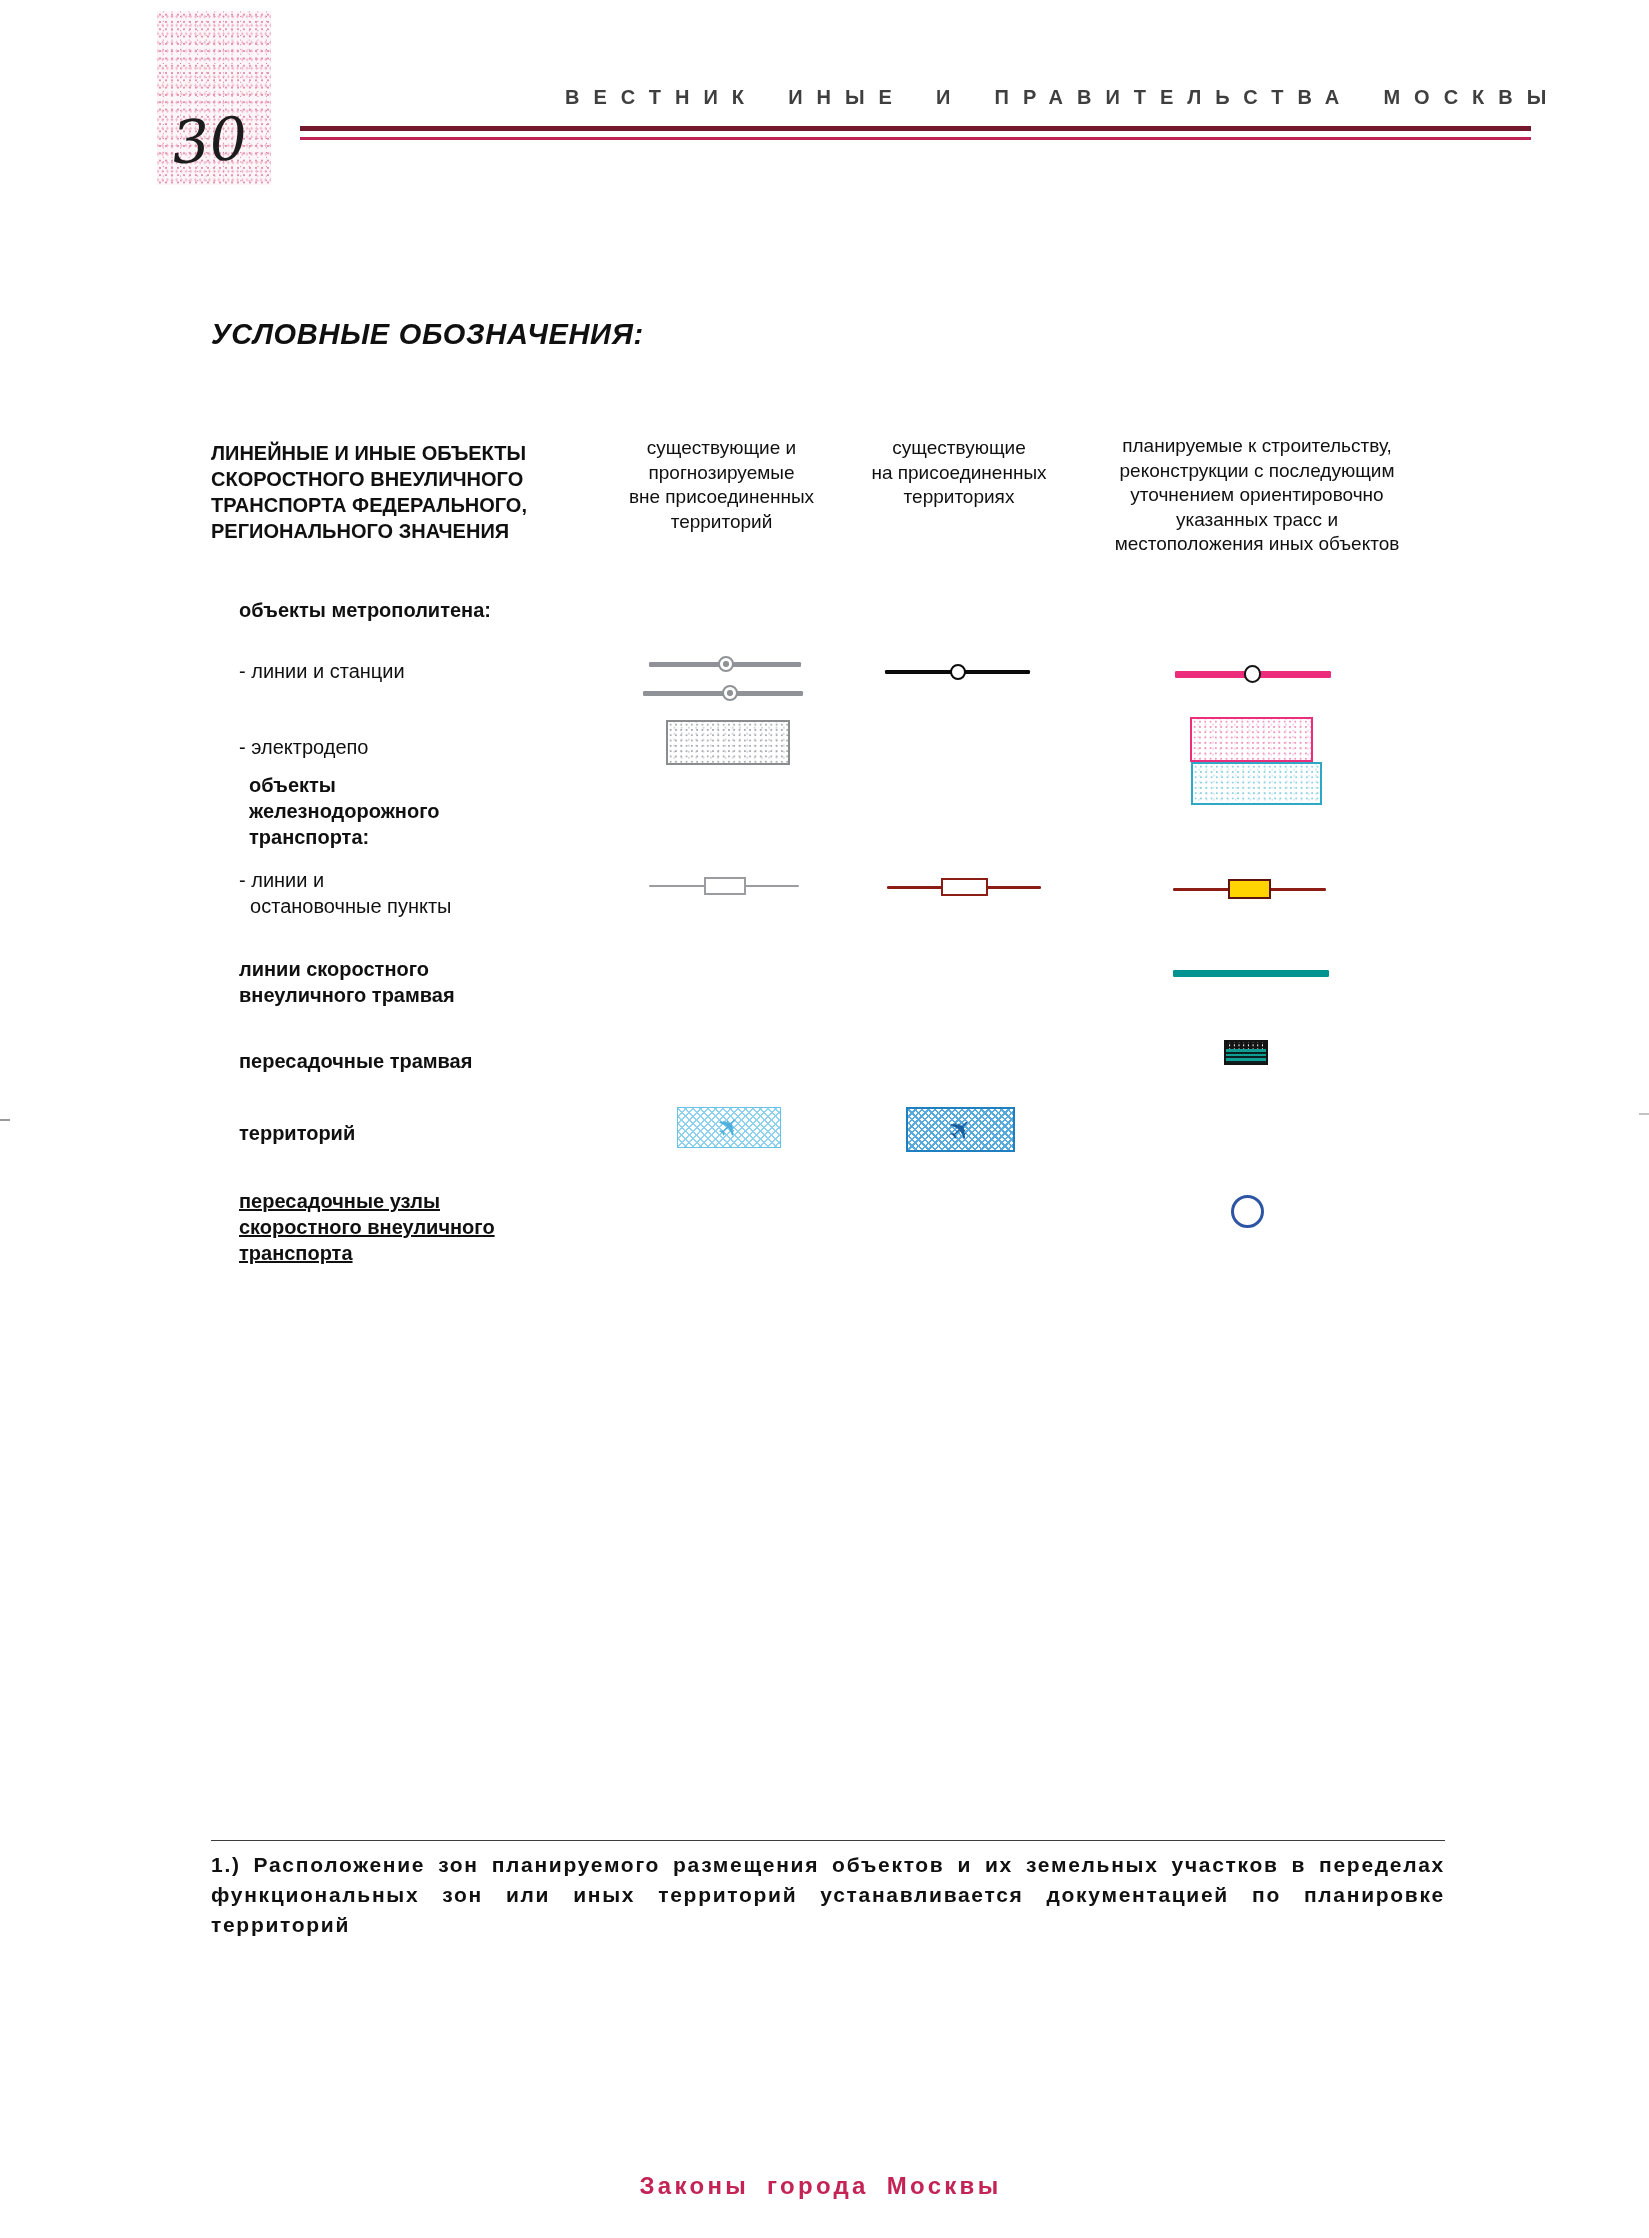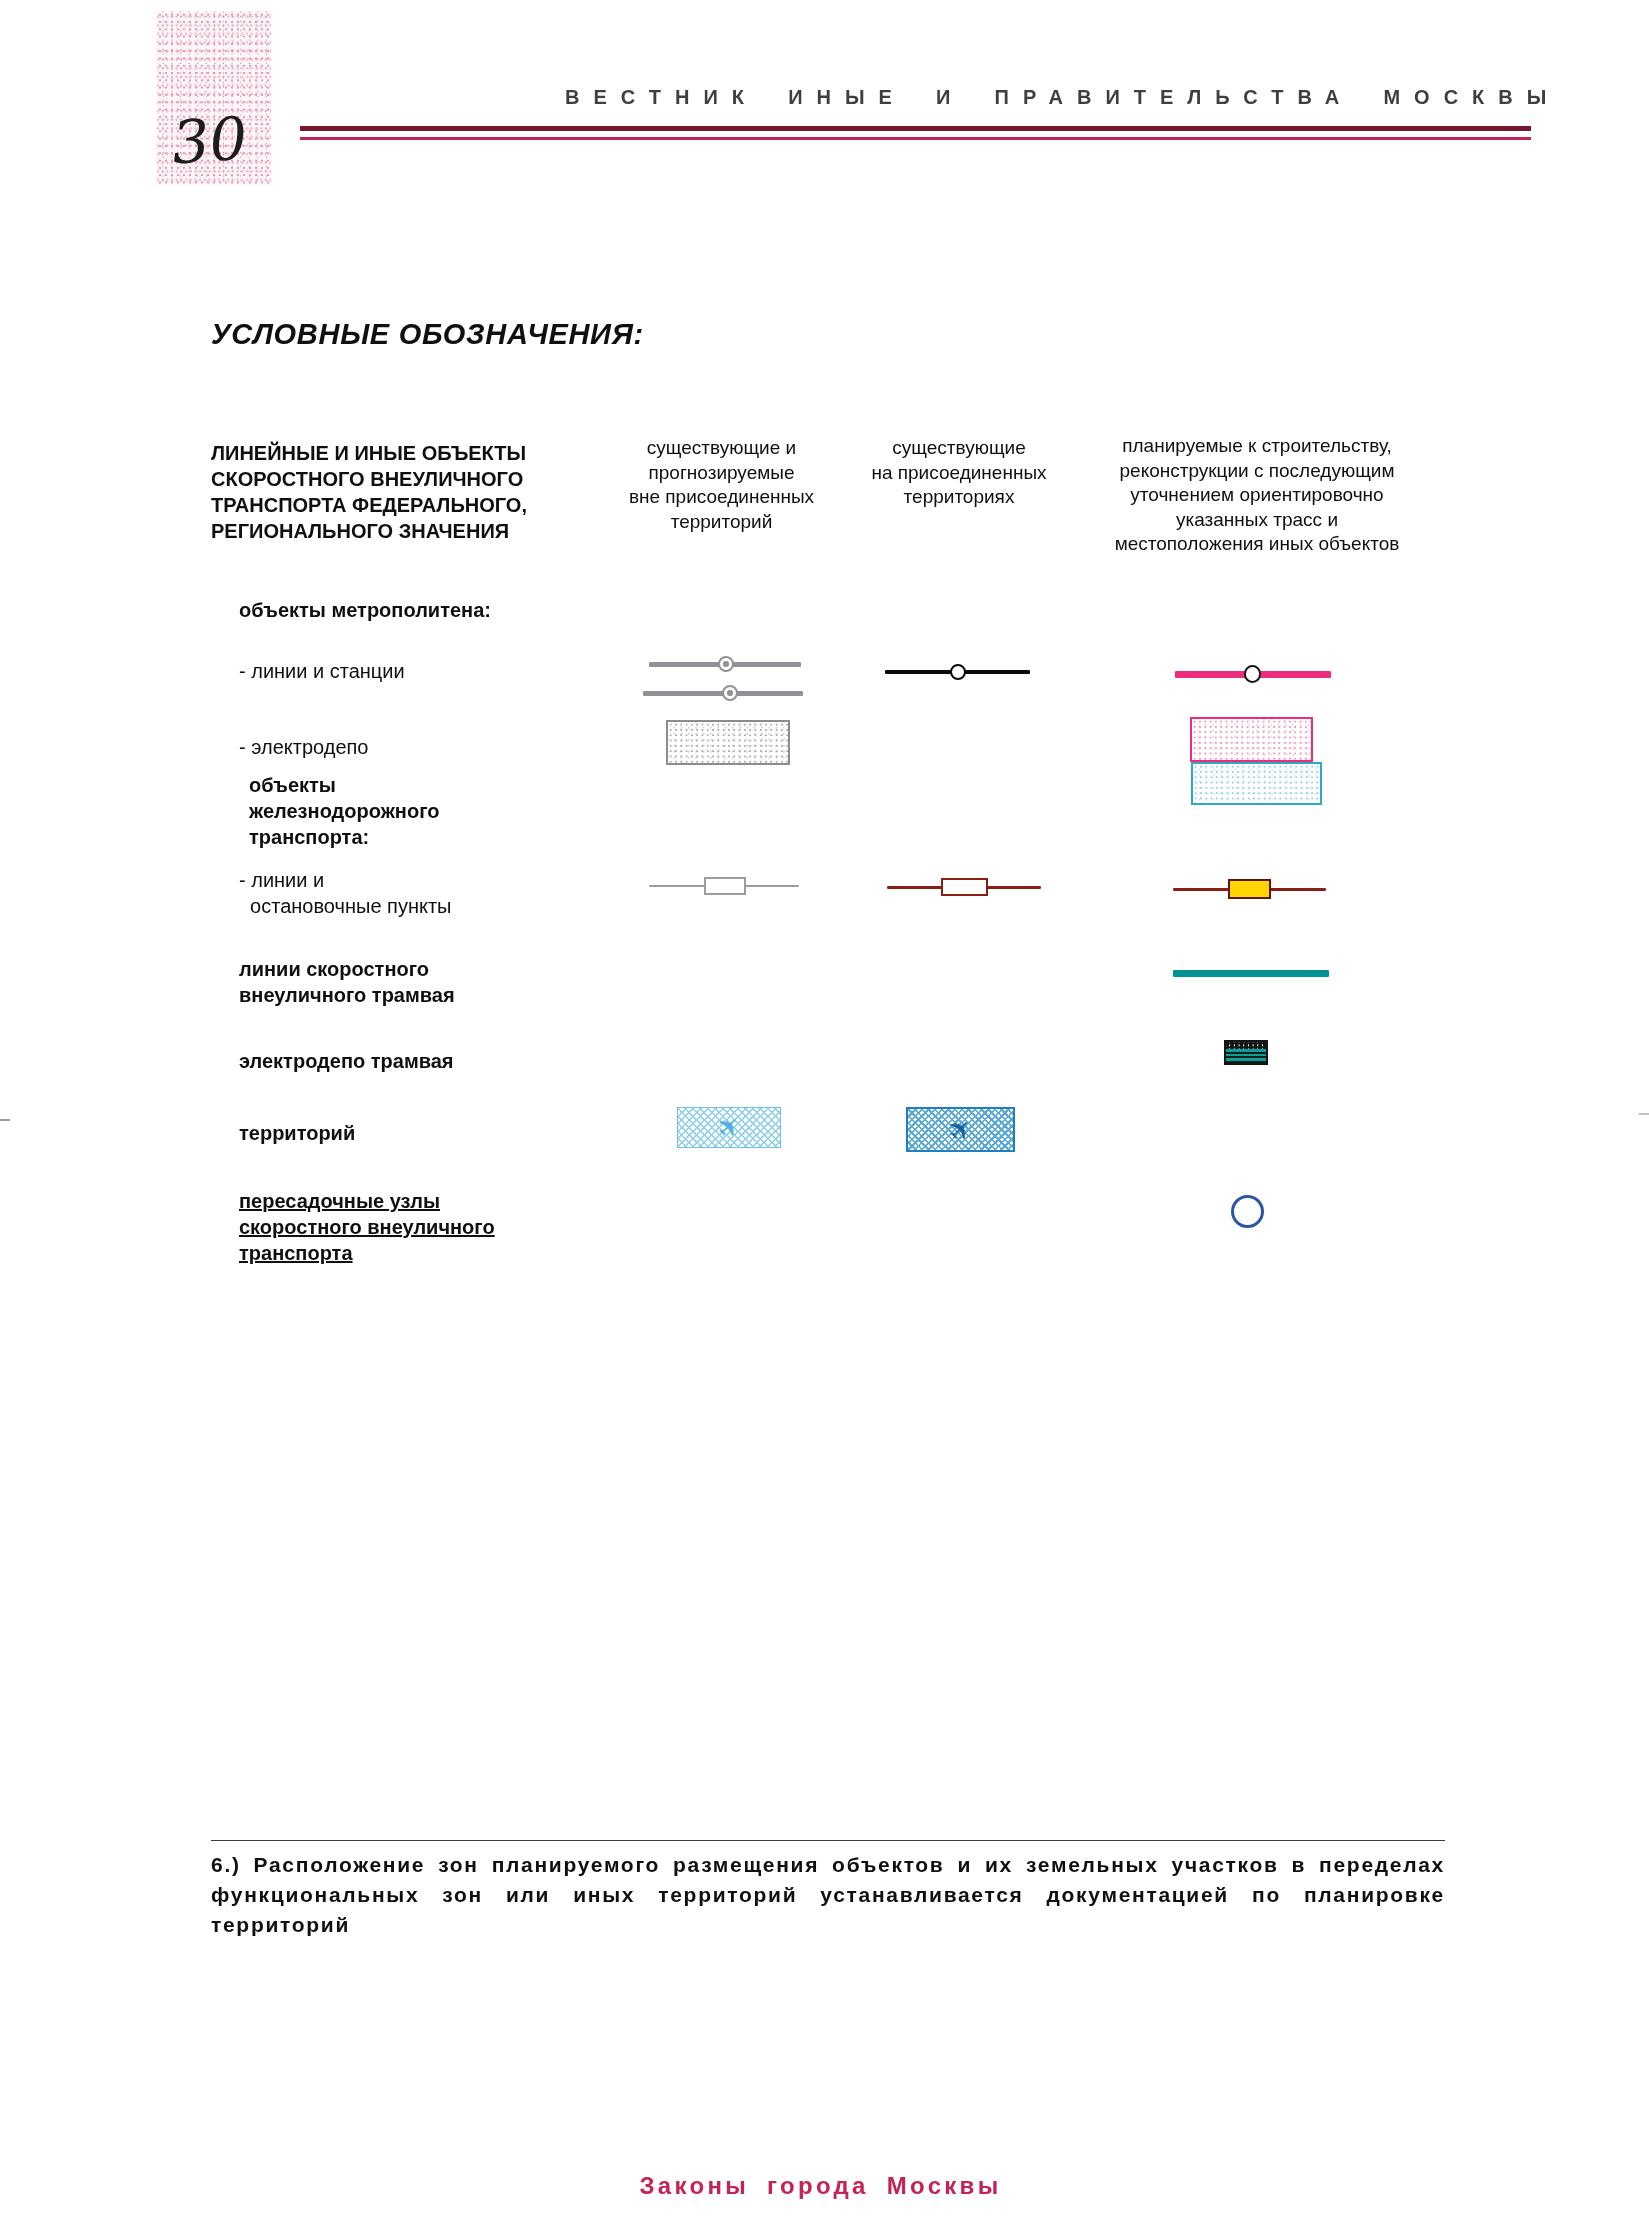--- a/index.html
+++ b/index.html
@@ -213,21 +213,21 @@
   <div class="abs lbl lbl-bold lbl-metro-section">объекты метрополитена:</div>
   <div class="abs lbl lbl-metro-lines">- линии и станции</div>
   <div class="abs lbl lbl-metro-depot">- электродепо</div>
   <div class="abs lbl lbl-bold lbl-rail-section ml">объекты
 железнодорожного
 транспорта:</div>
   <div class="abs lbl lbl-bold lbl-tram-lines ml">линии скоростного
 внеуличного трамвая</div>
   <div class="abs lbl lbl-rail-lines ml">- линии и
 &nbsp;&nbsp;остановочные пункты</div>
-  <div class="abs lbl lbl-bold lbl-tram-depot">электродепо трамвая</div>
+  <div class="abs lbl lbl-bold lbl-tram-depot">пересадочные трамвая</div>
   <div class="abs lbl lbl-bold lbl-airports">территорий</div>
   <div class="abs lbl lbl-bold lbl-transfer ml">пересадочные узлы
 скоростного внеуличного
 транспорта</div>
 
   <div class="abs sym-metro-gray">
     <div class="metro-line l1"></div>
     <div class="station s1">
         <span class="dot"></span>
       </div>
@@ -271,21 +271,21 @@
   <div class="abs airport airport-light">
     <span class="plane">✈</span>
   </div>
   <div class="abs airport airport-strong">
     <span class="plane">✈</span>
   </div>
 
   <div class="abs sym-transfer"></div>
 
   <div class="abs footnote-rule"></div>
-  <div class="abs footnote">6.) Расположение зон планируемого размещения объектов и их земельных участков в переделах функциональных зон или иных территорий устанавливается документацией по планировке территорий</div>
+  <div class="abs footnote">1.) Расположение зон планируемого размещения объектов и их земельных участков в переделах функциональных зон или иных территорий устанавливается документацией по планировке территорий</div>
 
   <div class="abs footer-line">Законы города Москвы</div>
 
   <div class="abs tick tick-left"></div>
   <div class="abs tick tick-right"></div>
 
 </div>
 
 
 </body></html>

